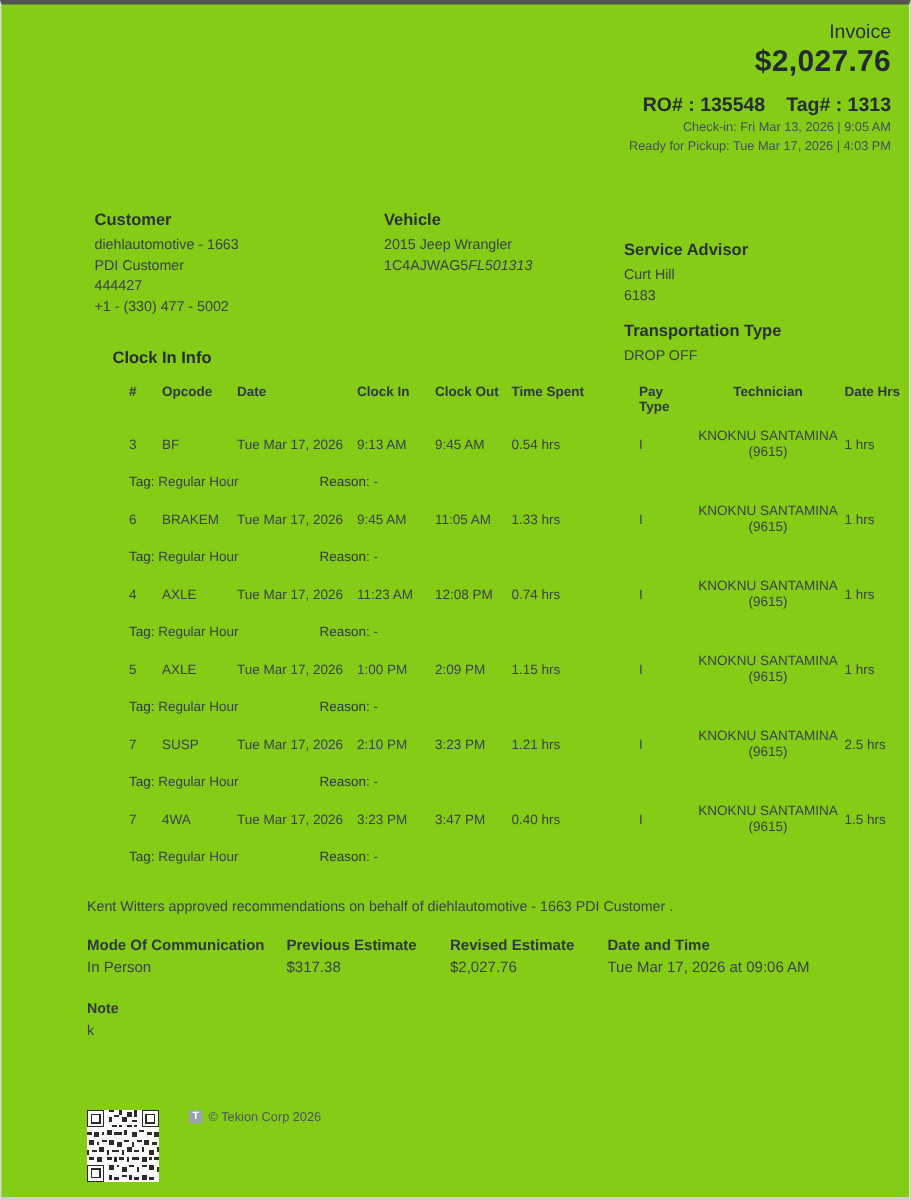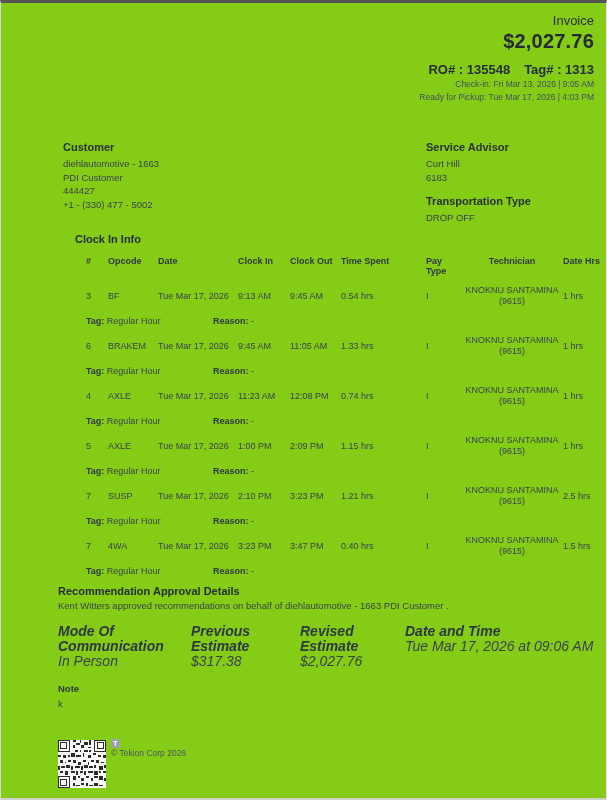--- a/index.html
+++ b/index.html
@@ -23,58 +23,58 @@
   .header-right{position:absolute;top:9px;right:12px;text-align:right;}
   .inv-label{font-size:13px;font-weight:500;color:#2a3138;line-height:17px;}
   .inv-amount{font-size:20px;font-weight:600;color:#232a31;line-height:24px;letter-spacing:.2px;}
   .ro-line{margin-top:9px;font-size:13px;font-weight:700;color:#262d35;line-height:16px;}
   .ro-line .gap{display:inline-block;width:14px;}
   .meta-line{font-size:8.5px;color:#42505c;line-height:12.5px;}
   
   .info-block{position:absolute;top:137px;}
   .ib-customer{left:62px;width:180px;}
   .ib-vehicle{left:255px;width:170px;}
-  .ib-advisor{left:425px;width:170px;}
+  .ib-advisor{left:415px;width:170px;margin-top:20px;}
   .ib-title{font-size:11px;font-weight:700;color:#2a3138;line-height:15px;margin-bottom:2px;}
   .ib-text{font-size:9.5px;color:#39424c;line-height:13.5px;}
   .vin-italic{font-style:italic;}
   .ib-sub{margin-top:10px;}
   
   .clockin{position:absolute;left:74px;top:229px;width:538px;}
   .section-title{font-size:11px;font-weight:700;color:#262d35;line-height:15px;}
   .ci-header{display:flex;margin-top:9px;font-size:9px;font-weight:600;color:#2e3842;}
   .ci-main{display:flex;align-items:center;font-size:9px;color:#39424c;}
   .ci-row{height:50px;padding-top:9px;box-sizing:border-box;}
   .c-num{width:22px;padding-left:11px;box-sizing:content-box;}
   .c-opcode{width:50px;}
   .c-date{width:80px;}
   .c-in{width:52px;}
   .c-out{width:51px;}
   .c-spent{width:70px;}
   .c-pay{width:50px;padding-left:15px;box-sizing:border-box;}
   .c-tech{width:102px;line-height:11px;text-align:center;}
   .c-flag{flex:1;}
   .ci-tag{position:relative;margin-top:9px;font-size:9px;color:#39424c;padding-left:11px;}
-  .ci-tag .lbl{font-weight:700;color:#2e3842;}
+  .ci-tag .lbl{font-weight:400;color:#2e3842;}
   .ci-tag .reason-group{position:absolute;left:138px;top:0;}
   
   .approval{position:absolute;left:57px;top:581px;width:538px;}
-  .ap-statement{margin-top:0;font-size:9.5px;color:#39424c;line-height:13px;}
+  .ap-statement{margin-top:14px;font-size:9.5px;color:#39424c;line-height:13px;}
   .ap-cols{display:flex;margin-top:12px;}
-  .ap-col{font-size:14px;line-height:15px;font-style:italic;}
+  .ap-col{font-size:10px;line-height:15px;}
   .ap-col .h{font-weight:600;color:#2e3842;}
   .ap-c0{width:133px;}
   .ap-c1{width:109px;}
   .ap-c2{width:105px;}
   .ap-c3{flex:1;}
   .ap-note{margin-top:12px;font-size:9.5px;line-height:15px;}
   .ap-note .h{font-weight:600;color:#2e3842;}
   
   .qr{position:absolute;left:57px;top:737px;width:48px;height:48px;}
-  .footer-left{position:absolute;left:110px;top:736px;font-size:8.5px;color:#4a5561;display:flex;align-items:flex-start;flex-direction:column;}
+  .footer-left{position:absolute;left:125px;top:736px;font-size:8.5px;color:#4a5561;display:flex;align-items:flex-end;}
   .tk-logo{display:inline-block;width:9px;height:9px;background:#9aa3ab;color:#fff;
     border-radius:2px;font-size:7px;line-height:9px;text-align:center;font-weight:700;margin-right:4px;}
   .footer-right{position:absolute;left:428px;top:733px;font-size:8.5px;color:#3f4a55;line-height:12.5px;}
 </style>
 </head>
 <body>
 
 <div class="page">
 
   <div class="header-right">
@@ -88,20 +88,25 @@
   </div>
 
   <div class="info-block ib-customer">
     <div class="ib-title">Customer</div>
     <div class="ib-text">diehlautomotive - 1663</div>
     <div class="ib-text">PDI Customer</div>
     <div class="ib-text">444427</div>
     <div class="ib-text">+1 - (330) 477 - 5002</div>
   </div>
 
+  <div class="info-block ib-vehicle">
+    <div class="ib-title">Vehicle</div>
+    <div class="ib-text">2015 Jeep Wrangler</div>
+    <div class="ib-text"><span>1C4AJWAG5</span><span class="vin-italic">FL501313</span></div>
+  </div>
 
   <div class="info-block ib-advisor">
     <div class="ib-title">Service Advisor</div>
     <div class="ib-text">Curt Hill</div>
     <div class="ib-text">6183</div>
     <div class="ib-sub">
       <div class="ib-title">Transportation Type</div>
       <div class="ib-text">DROP OFF</div>
     </div>
   </div>
@@ -224,21 +229,20 @@
         <span class="c-flag">1.5 hrs</span>
       </div>
       <div class="ci-tag">
         <span class="lbl">Tag:</span> <span>Regular Hour</span>
         <span class="reason-group"><span class="lbl">Reason:</span> <span>-</span></span>
       </div>
     </div>
   </div>
 
   <div class="approval">
-    <div class="section-title">Recommendation Approval Details</div>
     <div class="ap-statement">Kent Witters approved recommendations on behalf of diehlautomotive - 1663 PDI Customer .</div>
     <div class="ap-cols">
       <div class="ap-col ap-c0">
         <div class="h">Mode Of Communication</div>
         <div>In Person</div>
       </div>
       <div class="ap-col ap-c1">
         <div class="h">Previous Estimate</div>
         <div>$317.38</div>
       </div>

